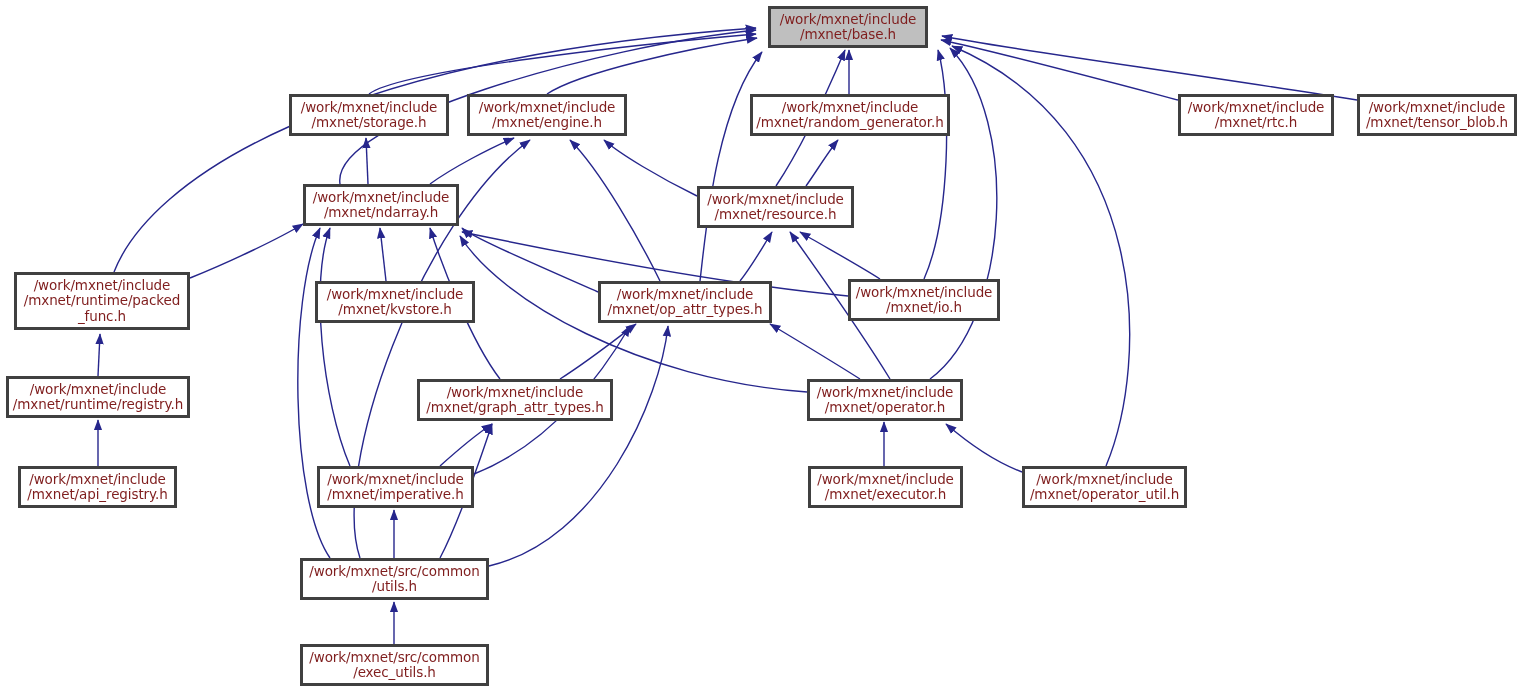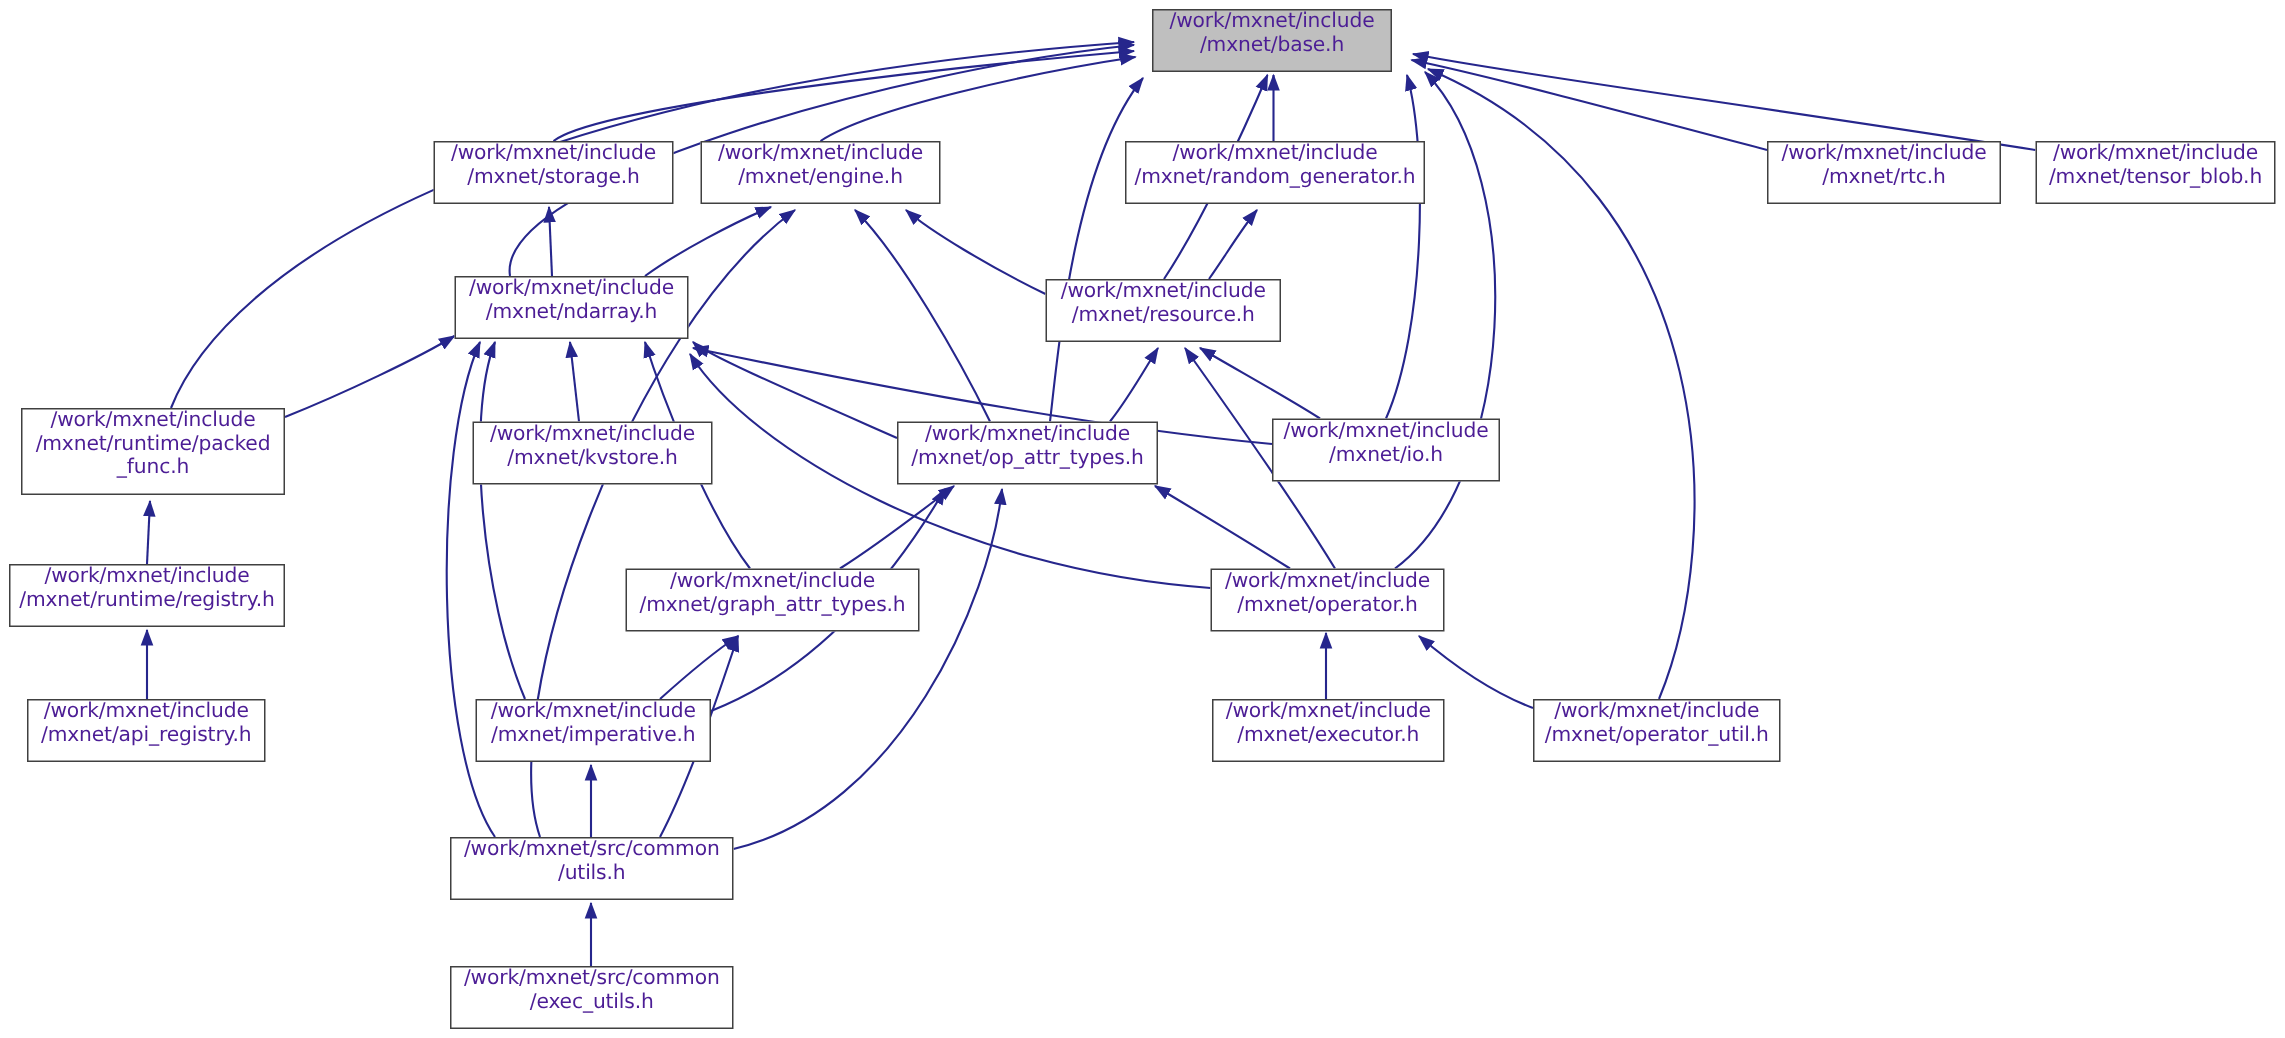--- a/index.html
+++ b/index.html
@@ -1,21 +1,21 @@
 <!DOCTYPE html>
 <html><head>
 <meta charset="utf-8">
 <style>
   html,body{margin:0;padding:0;background:#ffffff;}
   #canvas{position:relative;width:1523px;height:692px;background:#ffffff;
           font-family:"DejaVu Sans","Liberation Sans",sans-serif;overflow:hidden;}
   #edges{position:absolute;left:0;top:0;width:1523px;height:692px;}
-  .node{position:absolute;box-sizing:border-box;border:1px solid #7f1d1d;
-        background:#ffffff;display:flex;align-items:flex-start;justify-content:center;
-        text-align:center;font-size:13.5px;line-height:15.5px;color:#4c1d95;
+  .node{position:absolute;box-sizing:border-box;border:3px solid #7f1d1d;
+        background:#ffffff;display:flex;align-items:center;justify-content:center;
+        text-align:center;font-size:13.5px;line-height:15.5px;color:#7f1d1d;
         white-space:pre;letter-spacing:-0.1px;}
   .node.root{background:#bfbfbf;border-color:#404040;}
   .node span{display:block;}
 </style>
 </head>
 <body>
 
 <div id="canvas">
   <svg id="edges" viewBox="0 0 1523 692" xmlns="http://www.w3.org/2000/svg">
     <defs>

